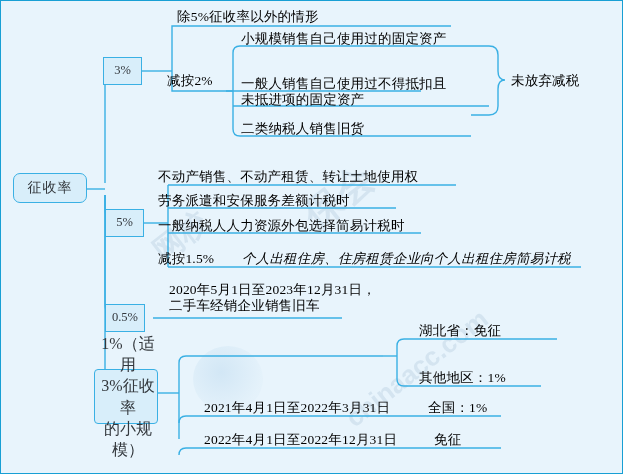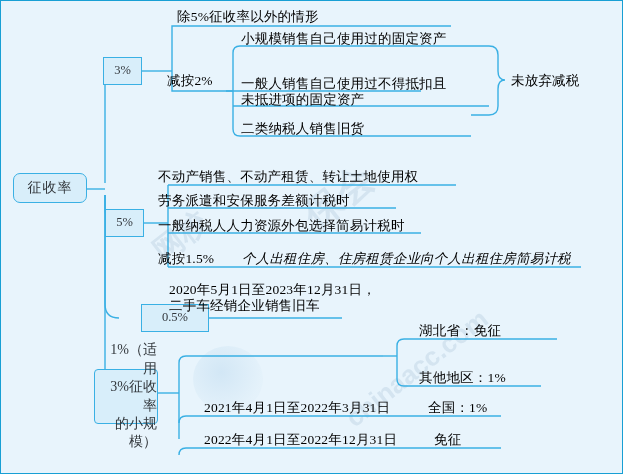--- a/index.html
+++ b/index.html
@@ -65,25 +65,25 @@
     border-radius: 7px;
     font-size: 14px;
     letter-spacing: 1px;
   }
   .node.rate {
     font-family: "Liberation Serif", serif;
     font-size: 12.5px;
   }
   .node.box1 {
     border-radius: 4px;
-    font-size: 14px;
+    font-size: 16px;
     justify-content: flex-start;
     align-items: center;
     padding-left: 4px;
-    text-align: right;
+    text-align: center;
     line-height: 1.32;
   }
 
   .txt {
     position: absolute;
     color: #000000;
     font-size: 13.5px;
     line-height: 1.22;
     white-space: pre-line;
     letter-spacing: 0.2px;
@@ -159,21 +159,21 @@
       <path d="M396,447 L500,447"></path>
     </g>
   </svg>
 
   <div class="node root" style="left:12px; top:172px; width:74px; height:30px;">征收率</div>
 
   <div class="node rate" style="left:102px; top:56px; width:39px; height:28px;">3%</div>
 
   <div class="node rate" style="left:104px; top:208px; width:39px; height:28px;">5%</div>
 
-  <div class="node rate" style="left:104px; top:303px; width:68px; height:28px;margin-left:36px;">0.5%</div>
+  <div class="node rate" style="left:104px; top:303px; width:40px; height:28px;">0.5%</div>
 
   <div class="node box1" style="left:93px; top:368px; width:64px; height:55px;">1%（适用
 3%征收率
 的小规模）</div>
 
   <div class="txt" style="left:176px; top:8px;">除5%征收率以外的情形</div>
 
   <div class="txt" style="left:166px; top:72px;">减按2%</div>
 
   <div class="txt" style="left:240px; top:30px;">小规模销售自己使用过的固定资产</div>

